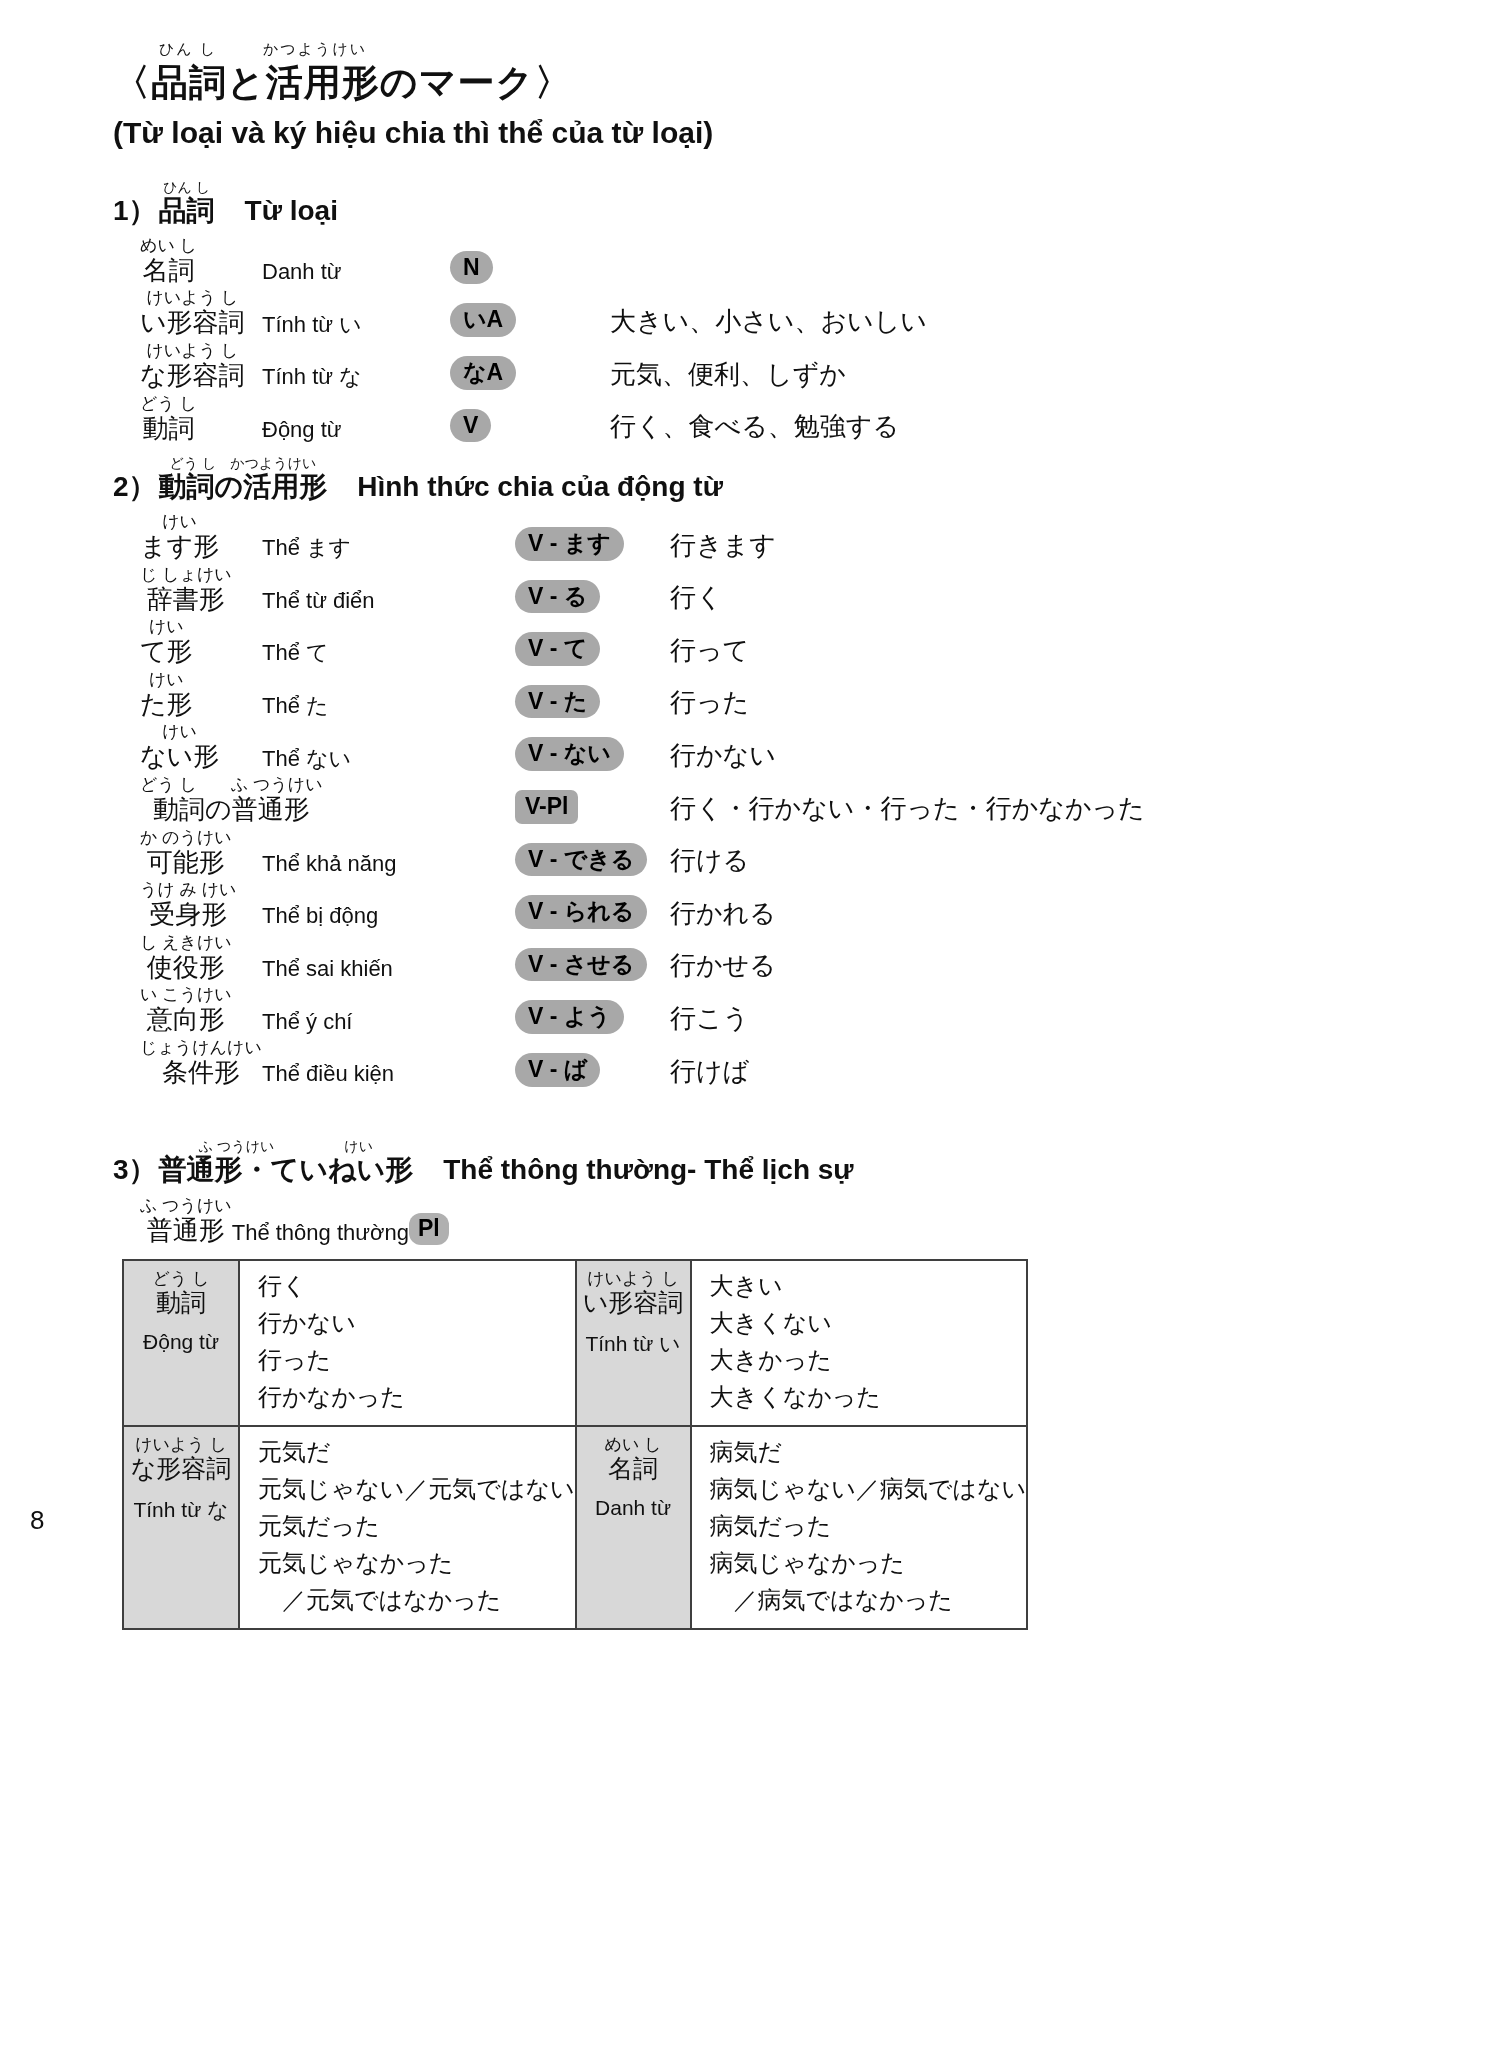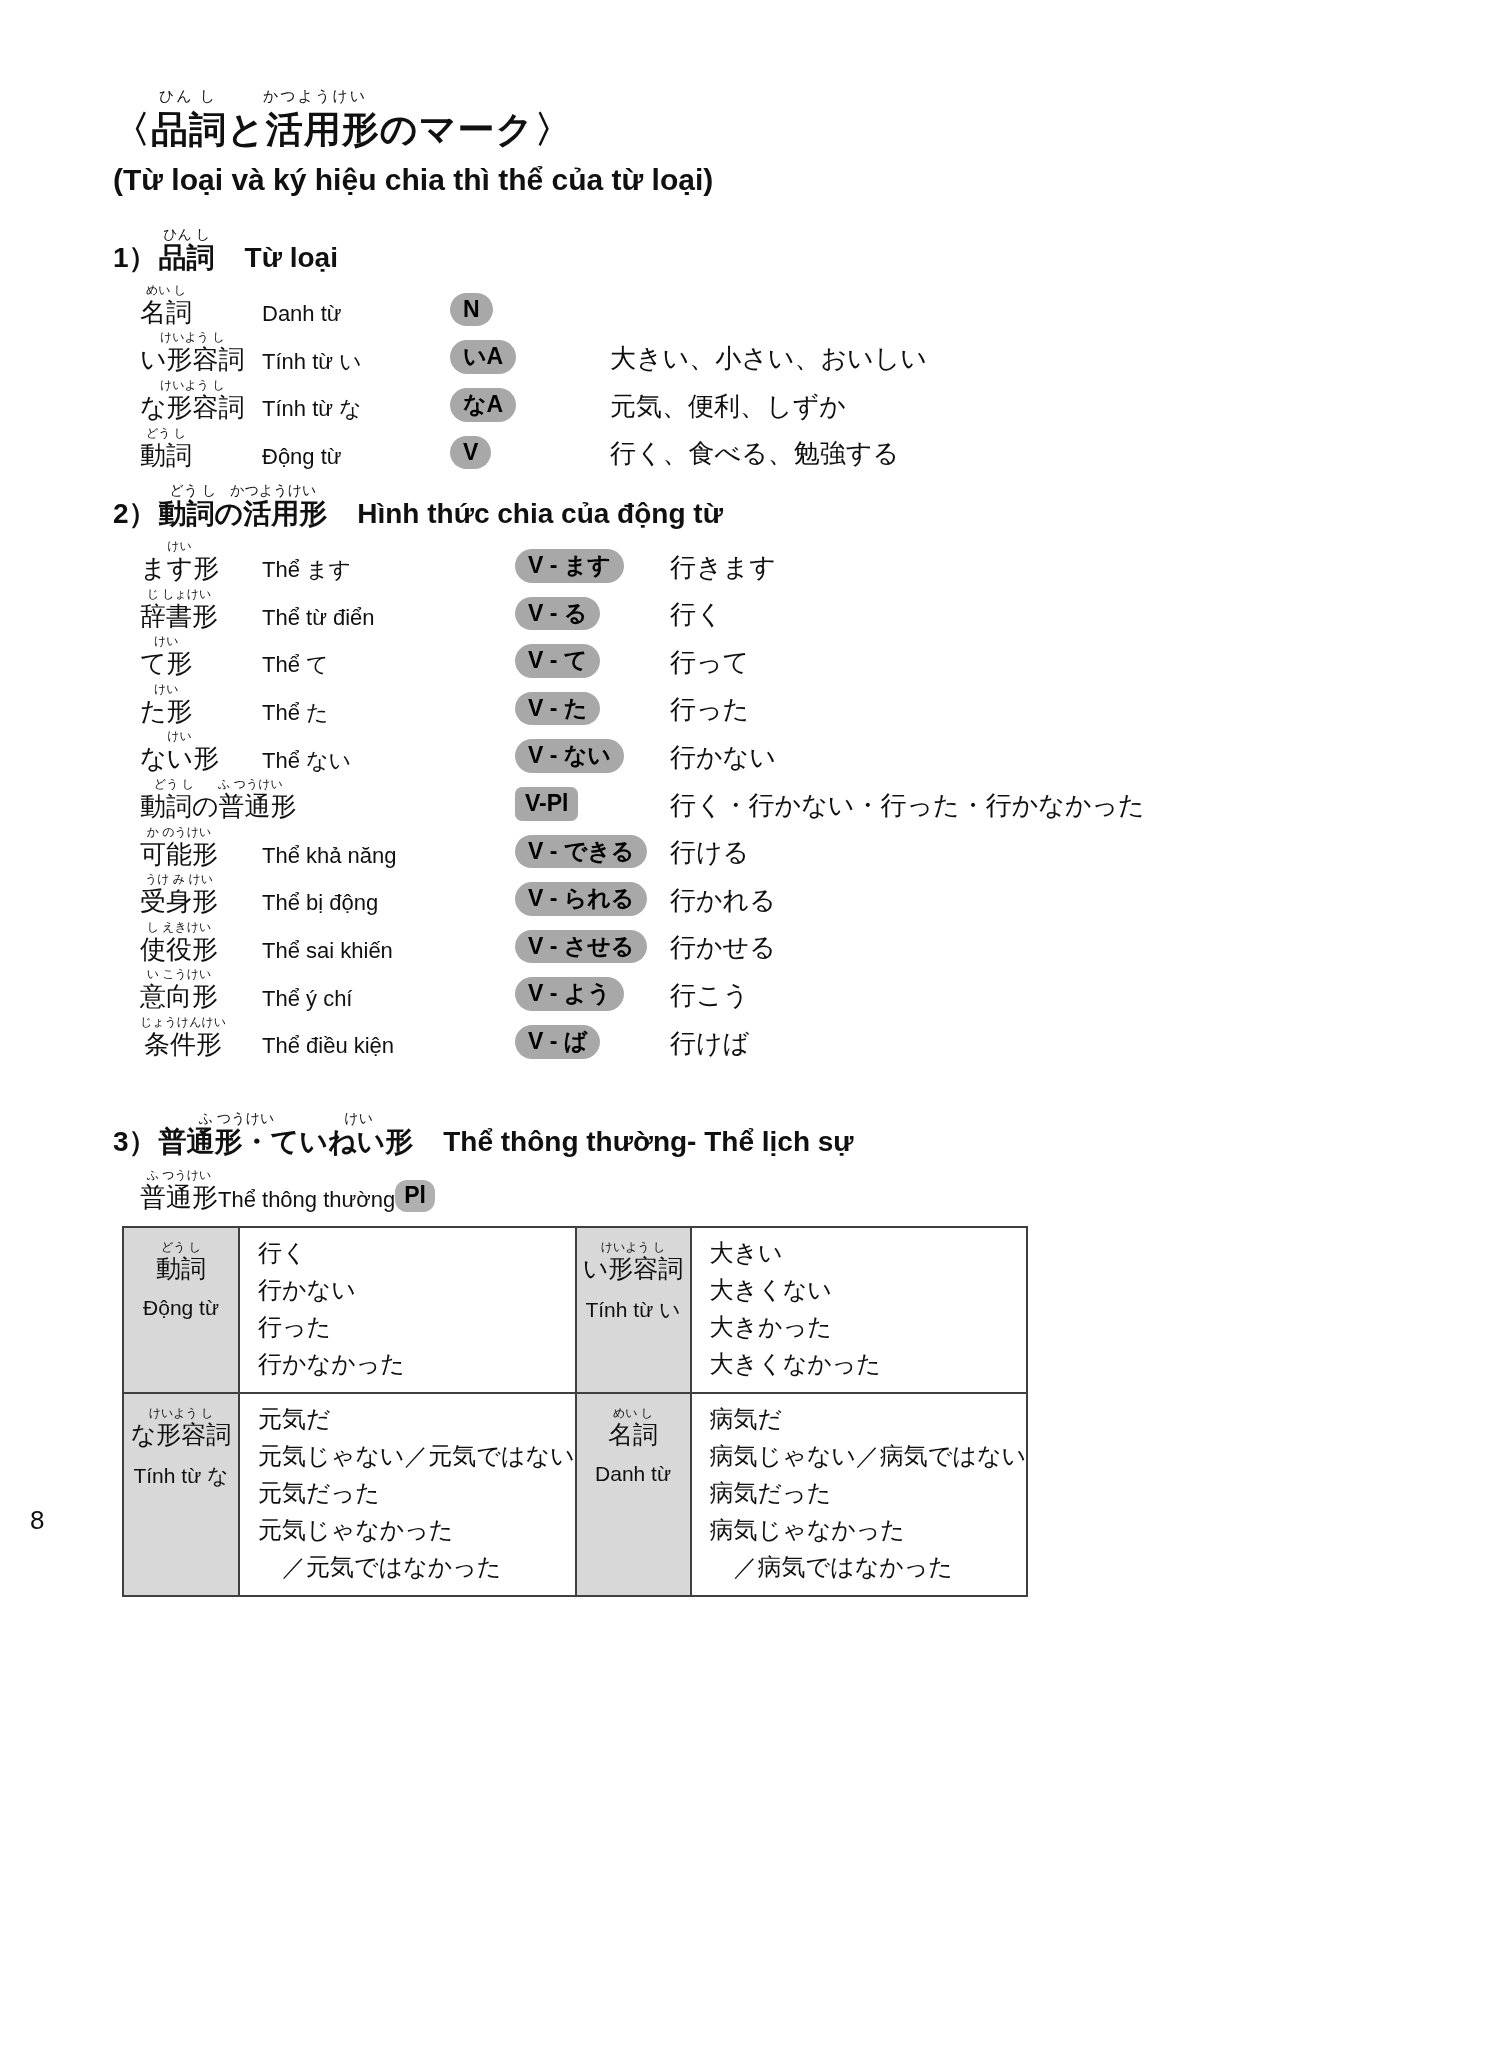--- a/index.html
+++ b/index.html
@@ -1,21 +1,21 @@
 <!DOCTYPE html>
 <html><head>
 <meta charset="utf-8">
 <style>
   * { margin:0; padding:0; box-sizing:border-box; }
   html,body { background:#fff; }
   body {
     width:1497px; height:2048px; position:relative; overflow:hidden;
     font-family:"Liberation Sans","DejaVu Sans",sans-serif; color:#101010;
   }
-  .content { padding:87px 40px 0 113px; }
+  .content { padding:40px 40px 0 113px; }
 
   
   .title-block { position:relative; }
   .title-furi { position:absolute; top:0; font-size:15px; letter-spacing:2px; white-space:pre; }
   .title-furi.f1 { left:46px; }
   .title-furi.f2 { left:150px; }
   .title-main { font-size:37px; font-weight:700; padding-top:18px; letter-spacing:1px; }
   .subtitle { font-size:30px; font-weight:700; margin-top:8px; }
 
   
@@ -28,21 +28,21 @@
   .hterm .furi { font-size:14px; line-height:1; margin-bottom:2px; font-weight:400; white-space:pre; }
   .hterm .hbase { font-size:28px; line-height:1.1; white-space:nowrap; }
   .h-vi { font-size:28px; line-height:1.1; margin-left:30px; white-space:nowrap;margin-top:16px; }
 
   
   .rows { margin-left:27px; margin-top:10px; }
   .row { display:grid; align-items:end; margin-bottom:5px; }
   .s1-row { grid-template-columns:122px 188px 160px 1fr; }
   .s2-row { grid-template-columns:122px 253px 155px 1fr; }
   .term { display:inline-flex; flex-direction:column; align-items:center; justify-self:start; white-space:nowrap; }
-  .term .furi { font-size:12px; line-height:1; margin-bottom:2px; white-space:pre;text-align:center; }
+  .term .furi { font-size:17px; line-height:1; margin-bottom:2px; white-space:pre;text-align:center; }
   .term .base { font-size:26px; line-height:1.1; }
   .vi { font-size:22px; line-height:1.15; white-space:nowrap; }
   .badge-cell { justify-self:start; }
   .pill {
     display:inline-block; background:#a8a8a8; color:#000;
     font-weight:700; font-size:23px; line-height:1.2;
     padding:3px 13px; border-radius:17px; white-space:nowrap;
   }
   .pill.rect { border-radius:7px; padding:3px 10px; }
   .ex { font-size:26px; line-height:1.15; white-space:nowrap; }

